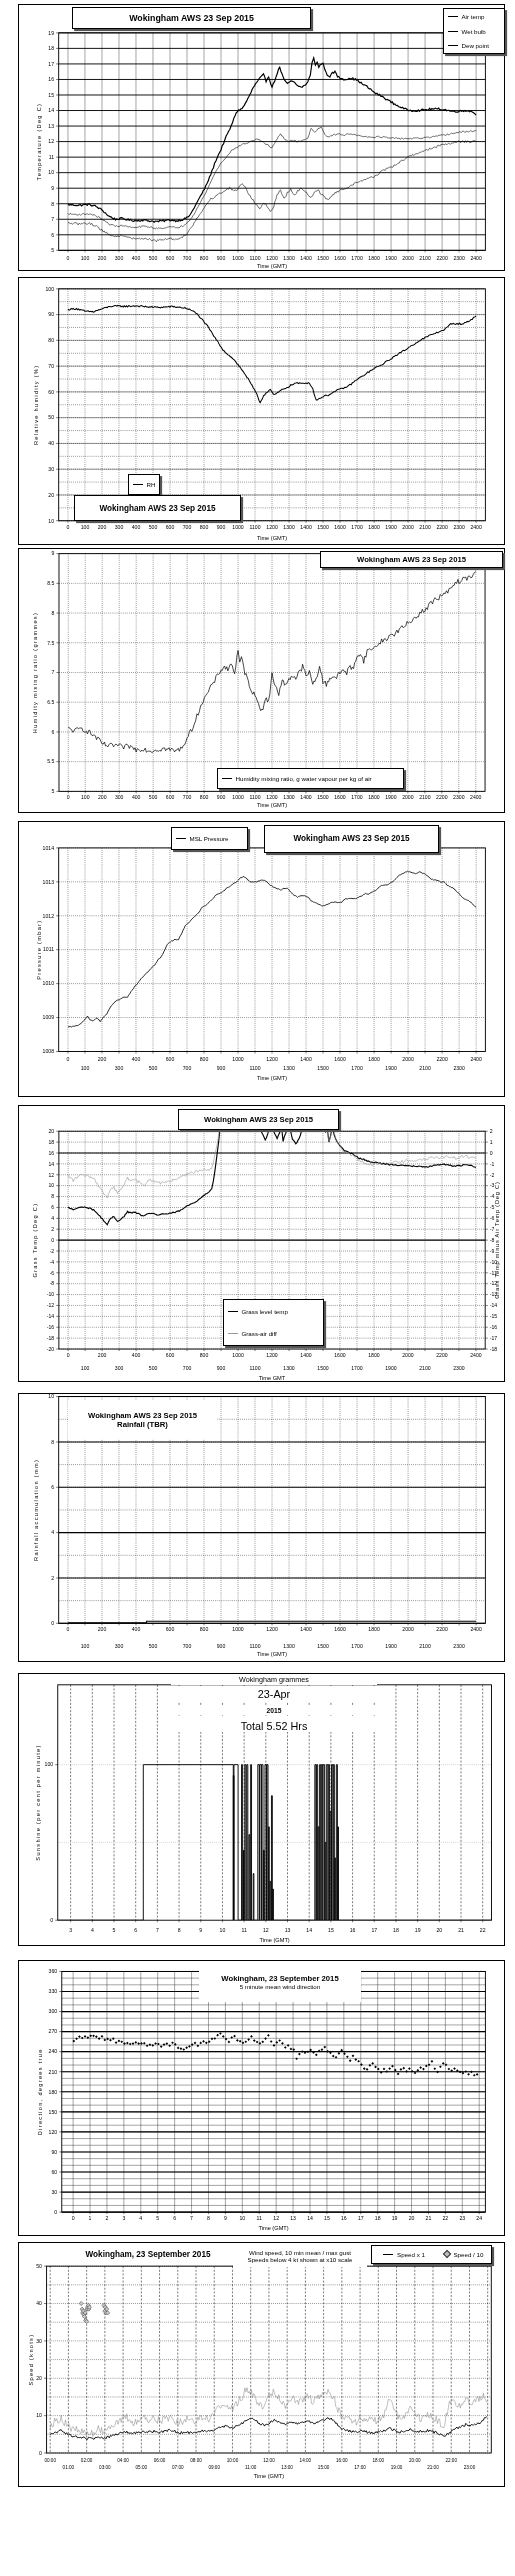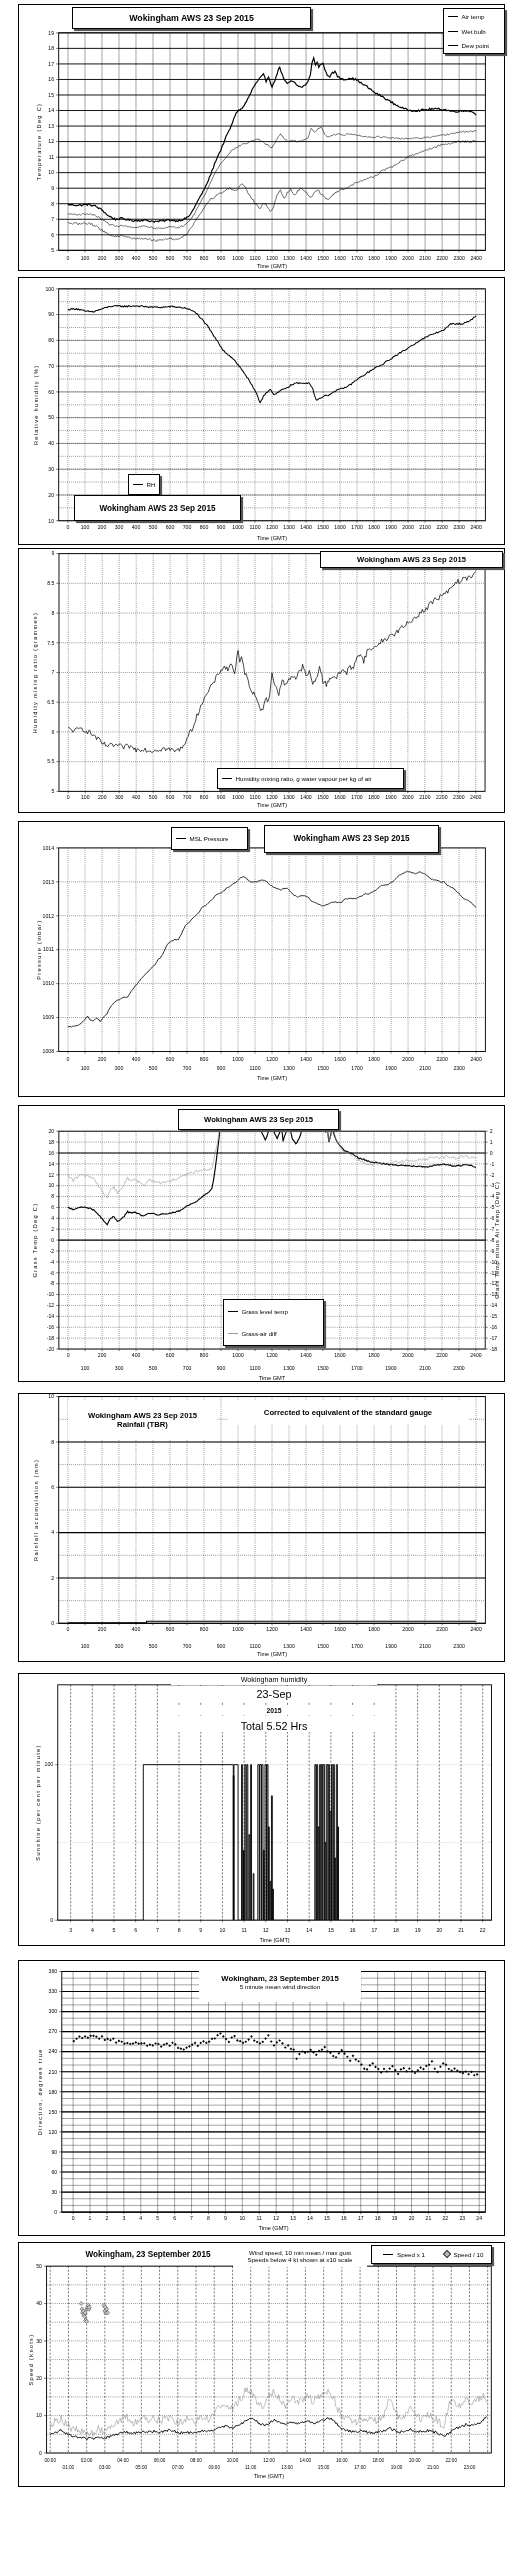--- a/index.html
+++ b/index.html
@@ -880,23 +880,20 @@
         <text x="854" y="492" font-size="10" text-anchor="middle" fill="#000">2300</text>
         <line x1="854" y1="445" x2="854" y2="449" stroke="#000" stroke-width="1"></line>
         <text x="491" y="509" font-size="11" text-anchor="middle" fill="#000">Time (GMT)</text>
         <text x="37" y="225" font-size="11" text-anchor="middle" fill="#000" transform="rotate(-90 37 225)" letter-spacing="2.5">Rainfall accumulation (mm)</text>
         <path d="M95 444.12L245.15 444.12L245.15 444.12L247.46 444.12L247.46 441.04L887 441.04L887 441.04" fill="none" stroke="#000" stroke-width="2" clip-path="url(#clip5)"></path>
       </svg>
       <div class="obox" style="left: 49px; top: 6.2px; width: 149px; height: 39px;">
         <div class="oline" style="font-size: 7.7px; font-weight: bold;">Wokingham AWS 23 Sep 2015</div>
         <div class="oline" style="font-size: 7.7px; font-weight: bold;">Rainfall (TBR)</div>
       </div>
-      <div class="obox" style="left: 209px; top: 6.2px; width: 240px; height: 25px;">
-        <div class="oline" style="font-size: 7.7px; font-weight: bold;">Corrected to equivalent of the standard gauge</div>
-      </div>
     </section>
   <section class="panel" id="panel-6" style="left: 18px; top: 1673px; width: 487px; height: 273px;">
       <svg width="487" height="273" viewBox="0 0 945 530">
         <defs>
           <clipPath id="clip6">
             <rect x="75" y="21" width="842" height="457"></rect>
           </clipPath>
         </defs>
         <line x1="100" y1="21" x2="100" y2="478" stroke="#000" stroke-width="1" stroke-dasharray="4,3"></line>
         <line x1="142.10526315789474" y1="21" x2="142.10526315789474" y2="478" stroke="#000" stroke-width="1" stroke-dasharray="4,3"></line>
@@ -963,24 +960,24 @@
         <line x1="815.7894736842106" y1="478" x2="815.7894736842106" y2="482" stroke="#000" stroke-width="1"></line>
         <text x="857.8947368421053" y="500" font-size="10" text-anchor="middle" fill="#000">21</text>
         <line x1="857.8947368421053" y1="478" x2="857.8947368421053" y2="482" stroke="#000" stroke-width="1"></line>
         <text x="900" y="500" font-size="10" text-anchor="middle" fill="#000">22</text>
         <line x1="900" y1="478" x2="900" y2="482" stroke="#000" stroke-width="1"></line>
         <text x="496" y="521" font-size="11" text-anchor="middle" fill="#000">Time (GMT)</text>
         <text x="40" y="249.5" font-size="11" text-anchor="middle" fill="#000" transform="rotate(-90 40 249.5)" letter-spacing="2.5">Sunshine (per cent per minute)</text>
         <path d="M75 478L241.1 478L241.1 176.0L415.8 176.0L415.8 478L415.8 478L415.8 197.1L417.1 197.1L417.1 478L417.1 478L417.1 176.0L425.1 176.0L425.1 478L431.8 478L431.8 176.0L433.9 176.0L433.9 478L435.6 478L435.6 342.1L436.8 342.1L436.8 478L438.1 478L438.1 176.0L440.2 176.0L440.2 478L441.9 478L441.9 176.0L444.0 176.0L444.0 478L446.1 478L446.1 311.9L447.8 311.9L447.8 478L449.5 478L449.5 176.0L451.2 176.0L451.2 478L454.5 478L454.5 387.4L455.8 387.4L455.8 478L463.4 478L463.4 176.0L466.3 176.0L466.3 478L467.2 478L467.2 176.0L470.1 176.0L470.1 478L470.9 478L470.9 176.0L473.5 176.0L473.5 478L474.3 478L474.3 342.1L476.0 342.1L476.0 478L477.3 478L477.3 176.0L480.2 176.0L480.2 478L481.1 478L481.1 176.0L483.2 176.0L483.2 478L484.0 478L484.0 296.8L485.7 296.8L485.7 478L486.9 478L486.9 402.5L488.6 402.5L488.6 478L489.9 478L489.9 236.4L491.6 236.4L491.6 478L492.4 478L492.4 417.6L493.7 417.6L493.7 478L574.1 478L574.1 176.0L576.2 176.0L576.2 478L577.5 478L577.5 176.0L579.6 176.0L579.6 478L580.4 478L580.4 296.8L582.1 296.8L582.1 478L583.4 478L583.4 176.0L585.5 176.0L585.5 478L586.7 478L586.7 176.0L589.3 176.0L589.3 478L590.1 478L590.1 176.0L593.1 176.0L593.1 478L593.9 478L593.9 327.0L595.6 327.0L595.6 478L596.4 478L596.4 176.0L599.4 176.0L599.4 478L600.2 478L600.2 176.0L602.7 176.0L602.7 478L603.6 478L603.6 266.6L605.7 266.6L605.7 478L606.5 478L606.5 176.0L609.1 176.0L609.1 478L609.9 478L609.9 176.0L612.0 176.0L612.0 478L612.8 478L612.8 357.2L614.5 357.2L614.5 478L615.8 478L615.8 176.0L617.9 176.0L617.9 478L618.7 478L618.7 296.8L620.0 296.8L620.0 478L917 478" fill="none" stroke="#000" stroke-width="1.8" clip-path="url(#clip6)"></path>
       </svg>
       <div class="obox" style="left: 152px; top: 0.5px; width: 206px; height: 10.3px;">
-        <div class="oline" style="font-size: 7.2px;">Wokingham humidity</div>
+        <div class="oline" style="font-size: 7.2px;">Wokingham grammes</div>
       </div>
       <div class="obox" style="left: 152px; top: 12px; width: 206px; height: 15.5px;">
-        <div class="oline" style="font-size: 10.8px;">23-Sep</div>
+        <div class="oline" style="font-size: 10.8px;">23-Apr</div>
       </div>
       <div class="obox" style="left: 152px; top: 32px; width: 206px; height: 9.3px;">
         <div class="oline" style="font-size: 6.7px; font-weight: bold;">2015</div>
       </div>
       <div class="obox" style="left: 152px; top: 42px; width: 206px; height: 15.5px; justify-content: flex-end;">
         <div class="oline" style="font-size: 10.8px;">Total 5.52 Hrs</div>
       </div>
     </section>
   <section class="panel" id="panel-7" style="left: 18px; top: 1960px; width: 487px; height: 276px;">
       <svg width="487" height="276" viewBox="0 0 945 535">

